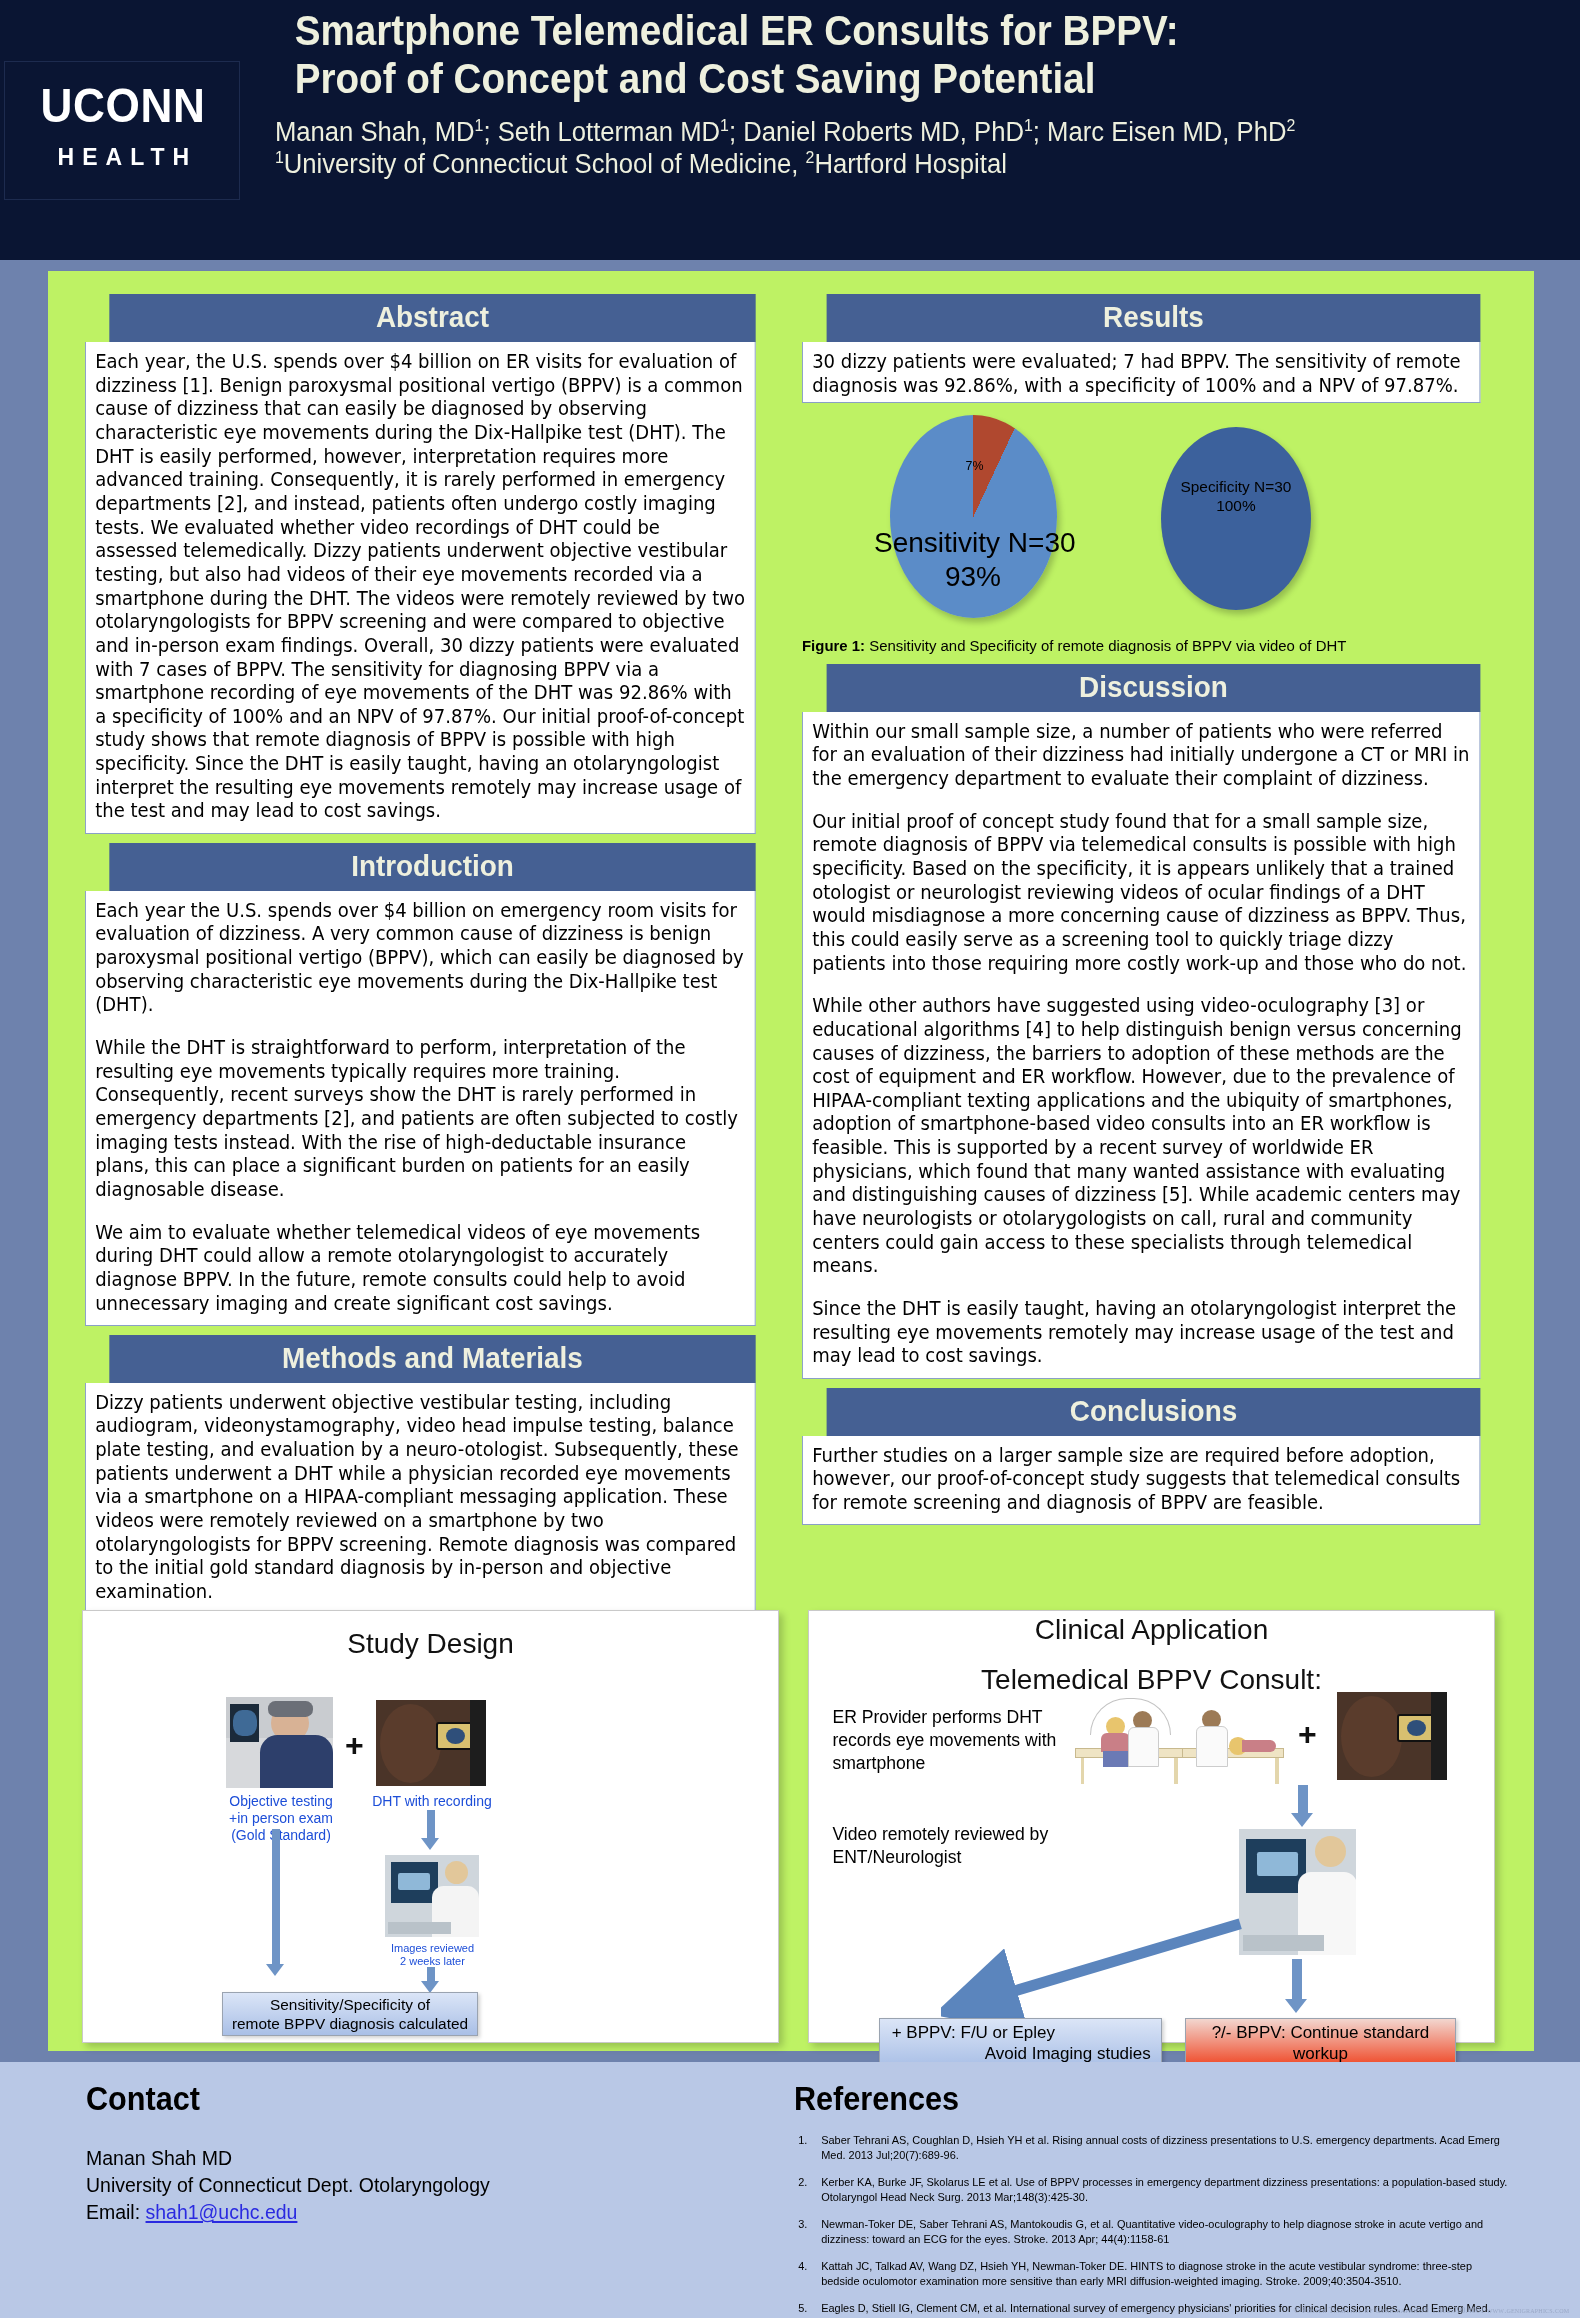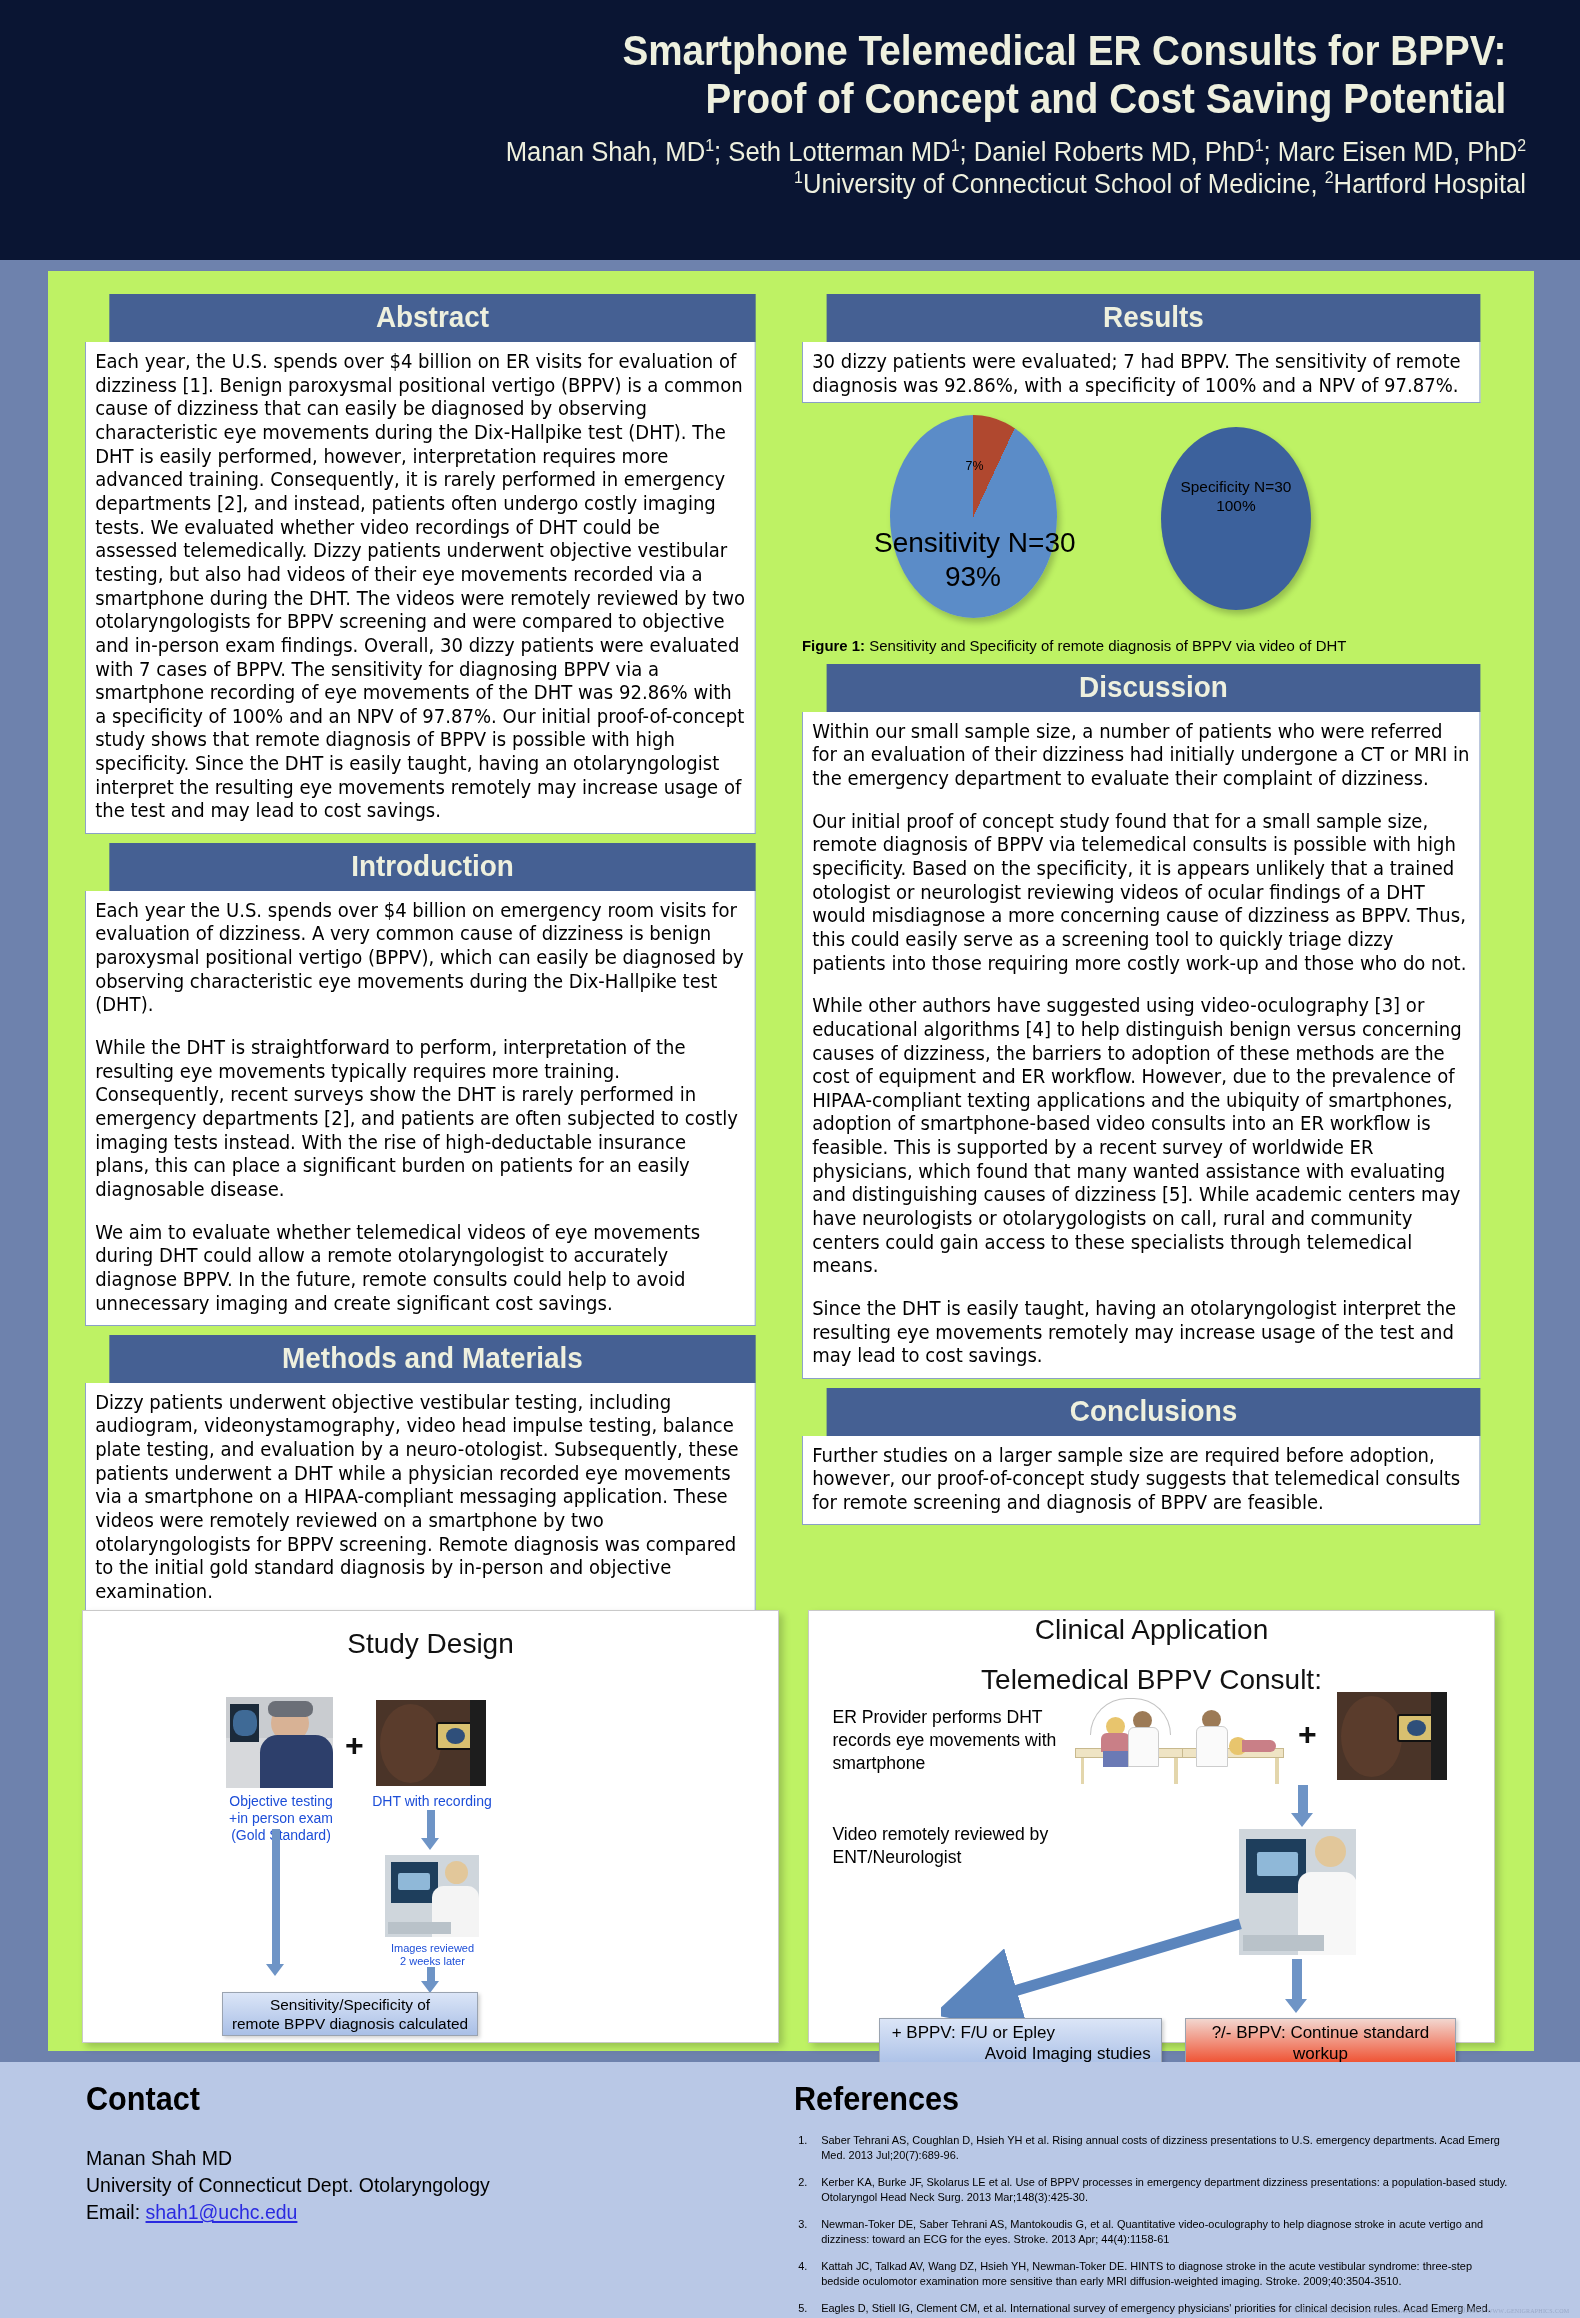--- a/index.html
+++ b/index.html
@@ -34,22 +34,22 @@
     position: absolute; left: 0; top: 82px; width: 236px;
     text-align: center;
     font-family: "Liberation Sans", sans-serif;
     font-weight: 700;
     font-size: 23px;
     letter-spacing: 8px;
     text-indent: 8px;
     color: #ffffff;
   }
   .title-block {
-    position: absolute; left: 242px; top: 27px; width: 1317px;
-    text-align: right;
+    position: absolute; left: 242px; top: 7px; width: 1317px;
+    text-align: left;
   }
   .poster-title {
     font-family: "Liberation Sans", sans-serif;
     font-weight: 700;
     font-size: 42px;
     line-height: 1.14;
     color: #eef0de;
     transform: scaleX(0.92);
   }
   .authors {
@@ -238,20 +238,24 @@
     font-family: "Liberation Serif", serif;
     font-variant: small-caps;
     letter-spacing: 0.2px;
     margin-top: 36px;
   }
 </style>
 </head>
 <body>
 
 <div class="banner">
+  <div class="logo-box">
+    <div class="logo-uconn">UCONN</div>
+    <div class="logo-health">HEALTH</div>
+  </div>
   <div class="title-block">
     <div class="poster-title">Smartphone Telemedical ER Consults for BPPV:</div>
     <div class="poster-title">Proof of Concept and Cost Saving Potential</div>
     <div class="authors">Manan Shah, MD<sup>1</sup>; Seth Lotterman MD<sup>1</sup>; Daniel Roberts MD, PhD<sup>1</sup>; Marc Eisen MD, PhD<sup>2</sup></div>
     <div class="affil"><sup>1</sup>University of Connecticut School of Medicine, <sup>2</sup>Hartford Hospital</div>
   </div>
 </div>
 
 <div class="board">
   <div class="paper">

